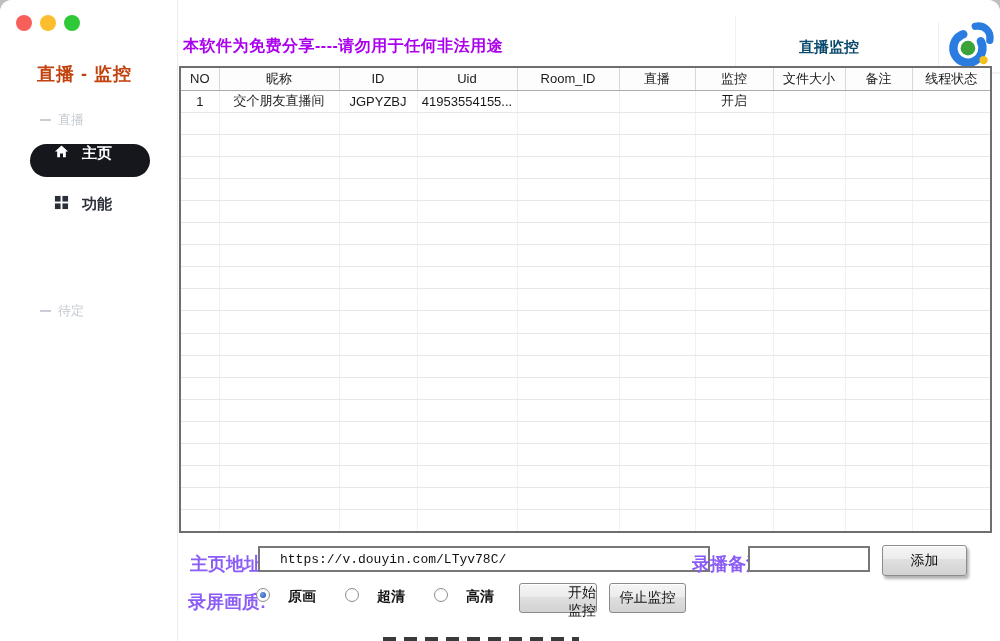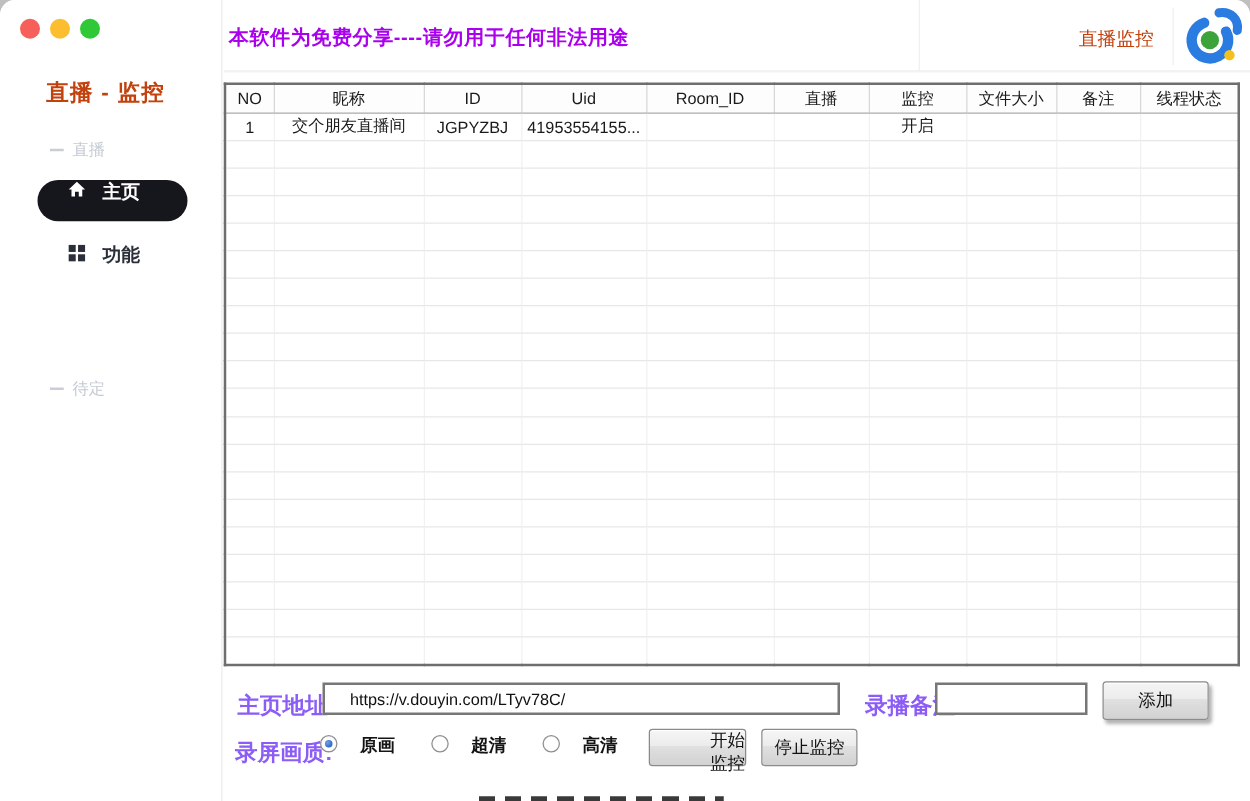--- a/index.html
+++ b/index.html
@@ -27,28 +27,28 @@
   .nav-pill .ic { width:15px; height:15px; margin-left:24px; margin-right:13px; display:block; }
   .nav-plain { position:absolute; left:30px; top:195px; width:120px; height:30px;
                display:flex; align-items:flex-start; color:#2b2f3a; font-size:15px;
                font-weight:bold; cursor:pointer; }
   .nav-plain .ic { width:15px; height:15px; margin-left:24px; margin-right:13px; display:block; }
 
   
   .main { position:absolute; left:179px; top:0; width:821px; height:641px; background:#fff; }
 
   
-  .topbar { position:absolute; left:0; top:0; width:100%; height:58px;
+  .topbar { position:absolute; left:0; top:16px; width:100%; height:58px;
             border-bottom:2px solid #f2f2f2; }
   .topbar .vdiv1 { position:absolute; left:556px; top:0; width:1px; height:57px; background:#f0f0f0; }
   .topbar .vdiv2 { position:absolute; left:759px; top:6px; width:1px; height:46px; background:#f0f0f0; }
   .notice { position:absolute; left:4px; top:20px; font-size:16px; font-weight:bold;
             color:#aa00ee; letter-spacing:0.5px; }
-  .applabel { position:absolute; left:556px; top:22px; width:188px; text-align:right;
-              font-size:15px; font-weight:normal; color:#c2410c; }
+  .applabel { position:absolute; left:556px; top:22px; width:188px; text-align:center;
+              font-size:15px; font-weight:bold; color:#0c4a6e; }
   .logo { position:absolute; left:766px; top:4px; width:50px; height:50px; }
 
   
   .grid-table { position:absolute; left:0; top:66px; width:811px; height:467px;
                 border-collapse:collapse; table-layout:fixed;
                 border:2px solid #6e6e6e; font-size:13px; color:#1a1a1a; }
   .grid-table th { font-weight:normal; height:23px; background:#fdfdfd;
                    border-right:1px solid #d8d8d8; border-bottom:1px solid #ababab;
                    text-align:center; cursor:default;margin-left:38px; }
   .grid-table th:last-child { border-right:none; }
@@ -58,22 +58,22 @@
   .grid-table td:last-child { border-right:none; }
   .grid-table tr:last-child td { border-bottom:none; }
 
   
   .f-label { position:absolute; font-size:18px; font-weight:600; color:#8b5cf6; }
   .lbl-home { left:11px; top:552px; }
   .lbl-note { left:513px; top:552px; }
   .lbl-quality { left:9px; top:590px; }
   .txt-input { position:absolute; border:2px solid #777777; background:#fff;
                font-size:13px; color:#111; padding:0 4px; outline:none; }
-  .url-input { left:79px; top:546px; width:414px; height:26px;
-               font-family:Liberation Sans, sans-serif;padding-left:20px; }
+  .url-input { left:79px; top:546px; width:452px; height:26px;
+               font-family:Liberation Mono, monospace;padding-left:20px; }
   .note-input { left:569px; top:546px; width:122px; height:26px; }
   .win-btn { position:absolute; border:1px solid #8b8b8b; border-radius:3px;
              background:linear-gradient(#f5f5f5,#ececec 45%,#e0e0e0 46%,#d2d2d2);
              font-family:"Liberation Sans", sans-serif; font-size:14px; color:#111;
              cursor:pointer; box-shadow:inset 0 1px 0 #ffffff; }
   .add-btn { left:703px; top:545px; width:85px; height:31px;
              box-shadow:2px 3px 3px rgba(0,0,0,0.30), inset 0 1px 0 #fff; }
   .start-btn { left:340px; top:583px; width:78px; height:30px;padding-left:48px; }
   .stop-btn { left:430px; top:583px; width:77px; height:30px; }
 

